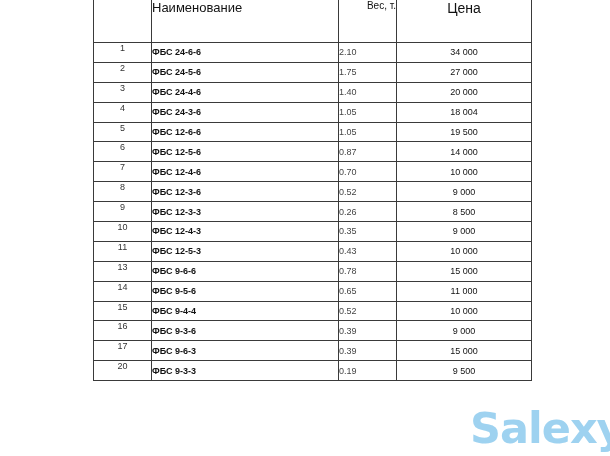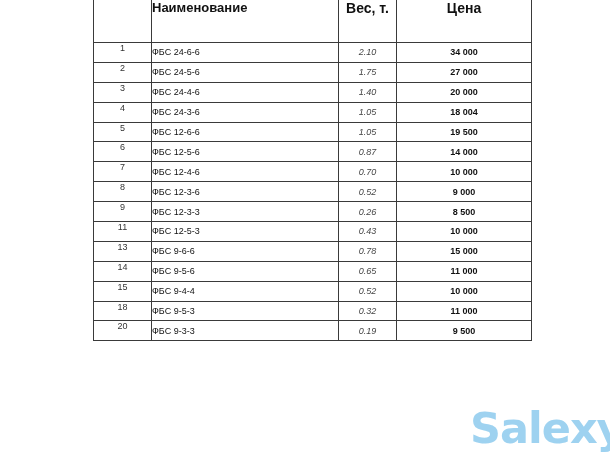--- a/index.html
+++ b/index.html
@@ -1,30 +1,30 @@
 <!DOCTYPE html>
 <html><head>
 <meta charset="utf-8">
 <style>
   html, body { margin:0; padding:0; background:#ffffff; }
   body { width:610px; height:456px; position:relative; overflow:hidden;
          font-family: "Liberation Sans", "DejaVu Sans", sans-serif; color:#111; }
   table.price { position:absolute; left:93px; top:-1px; border-collapse:collapse;
                 table-layout:fixed; width:438px; }
   table.price td, table.price th { border:1.2px solid #3a3a3a; padding:0; }
-  table.price th { height:42px; vertical-align:top; font-weight:bold; }
+  table.price th { height:42px; vertical-align:top; font-weight:normal; }
   col.c1 { width:58px; } col.c2 { width:187px; } col.c3 { width:58px; } col.c4 { width:135px; }
   th.h-name { font-size:13px; text-align:left; padding-left:18px; padding-top:5px; }
-  th.h-weight { font-size:14px; text-align:center; padding-left:5px; padding-top:8px; }
+  th.h-weight { font-size:10px; text-align:right; padding-left:5px; padding-top:8px; }
   th.h-price { font-size:14px; text-align:center; padding-top:8px; }
   table.price td { height:18.9px; font-size:9px; line-height:10px; }
   td.num { text-align:center; vertical-align:top; color:#333; padding-top:1px; }
-  td.name { font-weight:normal; padding-left:16px; vertical-align:middle; }
-  td.weight { text-align:center; padding-right:1px; color:#444; vertical-align:middle;font-style:italic; }
-  td.price-cell { font-weight:bold; text-align:center; vertical-align:middle; }
+  td.name { font-weight:bold; padding-left:16px; vertical-align:middle; }
+  td.weight { text-align:left; padding-right:1px; color:#444; vertical-align:middle; }
+  td.price-cell { font-weight:normal; text-align:center; vertical-align:middle; }
   .watermark { position:absolute; left:470px; top:407px; font-family:"DejaVu Sans", sans-serif;
                font-weight:bold; font-size:43px; color:#8ecbee; opacity:0.85;
                letter-spacing:-1px; line-height:1; }
 </style>
 </head>
 <body>
 
 <table class="price">
   <colgroup>
       <col class="c1">
@@ -89,20 +89,26 @@
         <td class="weight">0.52</td>
         <td class="price-cell">9 000</td>
       </tr>
       <tr>
         <td class="num">9</td>
         <td class="name">ФБС 12-3-3</td>
         <td class="weight">0.26</td>
         <td class="price-cell">8 500</td>
       </tr>
       <tr>
+        <td class="num">10</td>
+        <td class="name">ФБС 12-4-3</td>
+        <td class="weight">0.35</td>
+        <td class="price-cell">9 000</td>
+      </tr>
+      <tr>
         <td class="num">11</td>
         <td class="name">ФБС 12-5-3</td>
         <td class="weight">0.43</td>
         <td class="price-cell">10 000</td>
       </tr>
       <tr>
         <td class="num">13</td>
         <td class="name">ФБС 9-6-6</td>
         <td class="weight">0.78</td>
         <td class="price-cell">15 000</td>
@@ -113,24 +119,30 @@
         <td class="weight">0.65</td>
         <td class="price-cell">11 000</td>
       </tr>
       <tr>
         <td class="num">15</td>
         <td class="name">ФБС 9-4-4</td>
         <td class="weight">0.52</td>
         <td class="price-cell">10 000</td>
       </tr>
       <tr>
-        <td class="num">18</td>
-        <td class="name">ФБС 9-5-3</td>
-        <td class="weight">0.32</td>
-        <td class="price-cell">11 000</td>
+        <td class="num">16</td>
+        <td class="name">ФБС 9-3-6</td>
+        <td class="weight">0.39</td>
+        <td class="price-cell">9 000</td>
+      </tr>
+      <tr>
+        <td class="num">17</td>
+        <td class="name">ФБС 9-6-3</td>
+        <td class="weight">0.39</td>
+        <td class="price-cell">15 000</td>
       </tr>
       <tr>
         <td class="num">20</td>
         <td class="name">ФБС 9-3-3</td>
         <td class="weight">0.19</td>
         <td class="price-cell">9 500</td>
       </tr>
     </tbody>
 </table>
 

